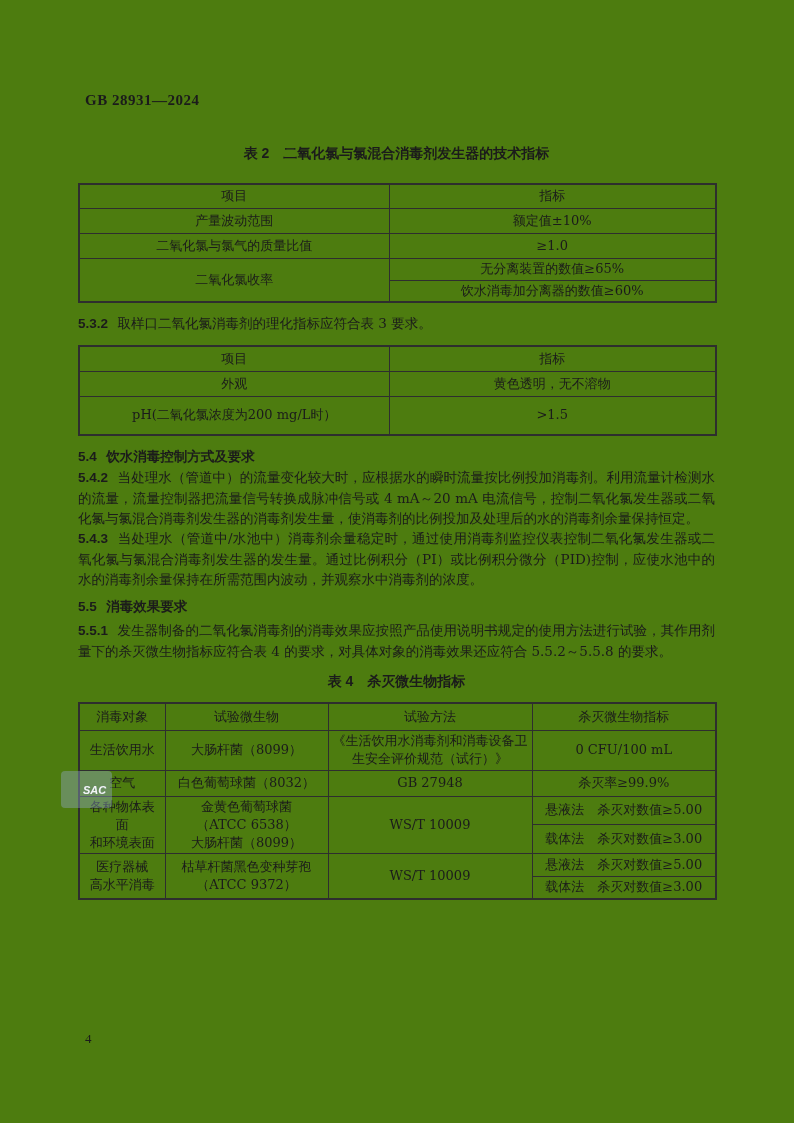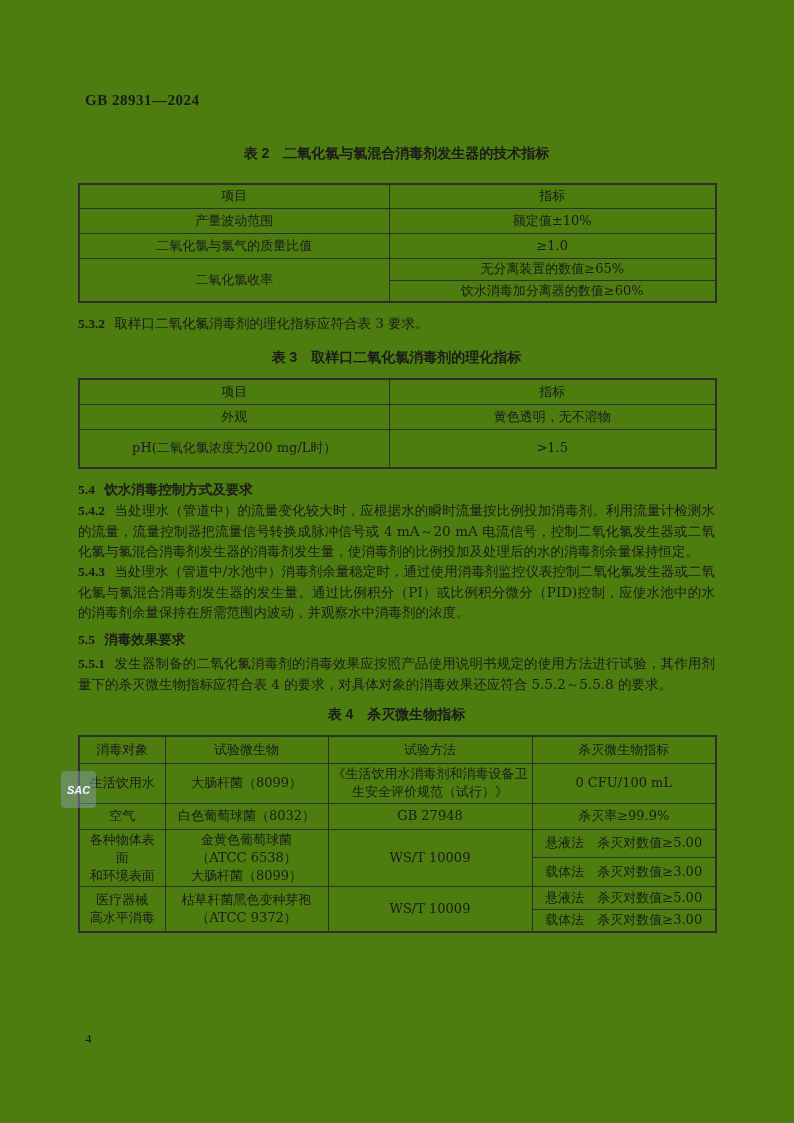--- a/index.html
+++ b/index.html
@@ -44,21 +44,21 @@
     line-height:18px;
     overflow:hidden;
   }
   .para, .heading, .line {
     margin:0;
     font-size:13.5px;
     line-height:20px;
     text-align:justify;
   }
   .cnum {
-    font-family:Liberation Serif, serif;
+    font-family:Liberation Sans, sans-serif;
     font-weight:bold;
     margin-right:0.7em;
   }
   .heading {
     font-family:"Liberation Sans", sans-serif;
     font-weight:bold;
     font-size:13.5px;
   }
   .mt143 { margin-top:143px; }
   .mt20  { margin-top:20px; }
@@ -72,20 +72,21 @@
     position:absolute; left:61px; top:771px;
     width:35px; height:37px;
     background:rgba(148,170,206,0.40);
     border-radius:4px;
     display:flex; align-items:center; justify-content:center;
     font-family:"Liberation Sans", sans-serif;
     font-style:italic; font-weight:bold;
     font-size:11px;
     color:rgba(255,255,255,0.92);
     text-shadow:0 0 1px rgba(120,140,180,0.6);
+    padding-left:16px;
   }
   .page-number {
     position:absolute; left:85px; top:1031px;
     font-size:13px;
     font-family:"Liberation Serif", serif;
   }
 </style>
 </head>
 <body>
 
@@ -124,23 +125,20 @@
         <tr style="height:22px">
           <td>饮水消毒加分离器的数值≥60%</td>
         </tr>
       </tbody>
     </table>
 
     <p class="para mt10">
       <span class="cnum">5.3.2</span><span>取样口二氧化氯消毒剂的理化指标应符合表 3 要求。</span>
     </p>
 
-    <p class="tbl-title mt13">
-      <span class="t-label">表 3</span><span>取样口二氧化氯消毒剂的理化指标</span>
-    </p>
 
     <table class="gbtable mt11">
       <colgroup>
           <col style="width:310px">
           <col style="width:327px">
         </colgroup>
       <tbody>
         <tr style="height:25px">
           <td>项目</td>
           <td>指标</td>

